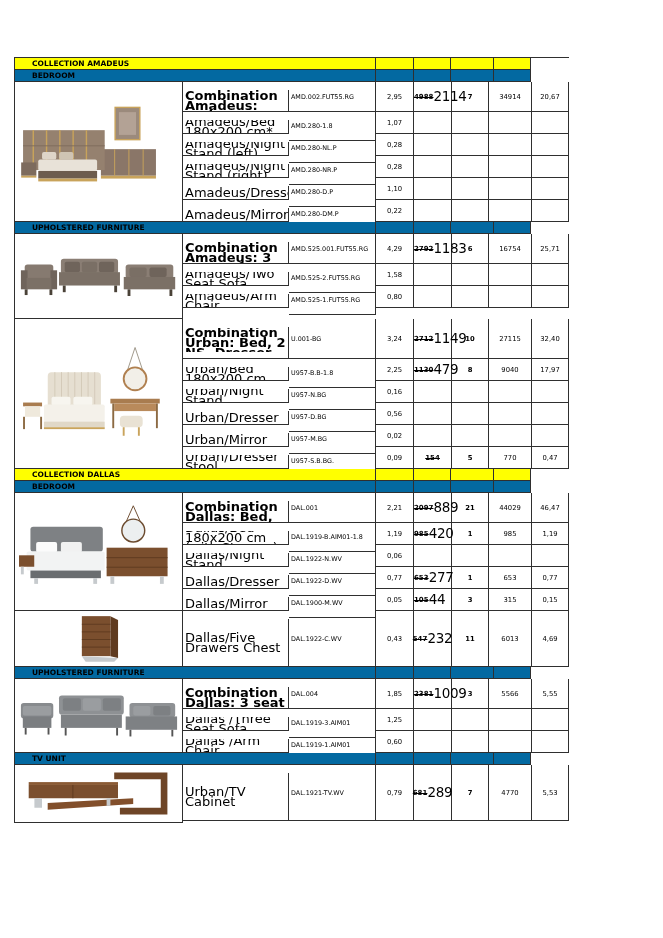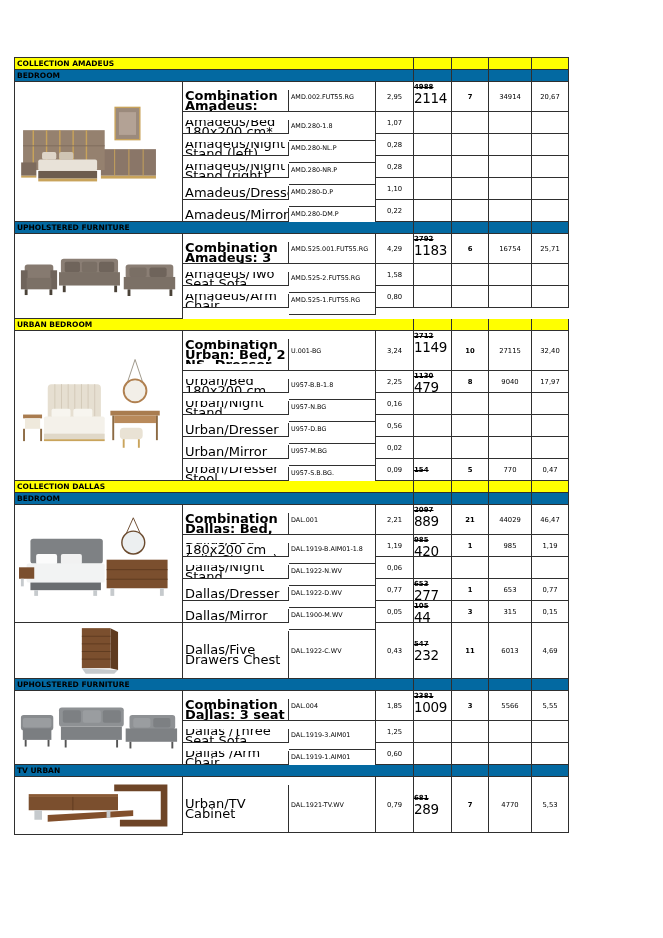--- a/index.html
+++ b/index.html
@@ -6,41 +6,41 @@
   body{
     width:663px;height:938px;background:#ffffff;position:relative;
     font-family:"DejaVu Sans","Liberation Sans",sans-serif;color:#000;
     -webkit-font-smoothing:antialiased;
   }
   .price-table{position:absolute;left:14px;top:57px;width:554px;
     border-top:1px solid #2f2f2f;border-left:1px solid #2f2f2f;}
   .cell{box-sizing:border-box;border-right:1px solid #2f2f2f;border-bottom:1px solid #2f2f2f;}
   
   .hdr-row{display:flex;height:12px;}
-  .hdr-main{width:399px;font-size:7.5px;font-weight:bold;line-height:11px;padding:0 2px;white-space:nowrap;overflow:hidden;}
+  .hdr-main{width:361px;font-size:7.5px;font-weight:bold;line-height:11px;padding:0 17px;white-space:nowrap;overflow:hidden;}
   .hdr-sub{height:12px;}
   .hs-price{width:38px;} .hs-qty{width:37px;} .hs-total{width:43px;} .hs-pct{width:37px;}
   .collection .hdr-main,.collection .hdr-sub{background:#ffff00;}
   .category  .hdr-main,.category  .hdr-sub{background:#0369a1;}
   
   .block{display:flex;}
   .img-cell{width:168px;display:flex;align-items:center;justify-content:center;overflow:hidden;background:#fff;}
   .rows{display:flex;flex-direction:column;width:386px;}
   .prow{display:flex;height:22px;}
   .prow.combo{height:30px;}
   .prow.clip{height:40px;}
   .prow.tall{height:56px;}
   .c-desc{width:106px;font-size:13px;line-height:10px;padding:1px 2px;display:flex;align-items:center;overflow:hidden;margin-top:8px;}
   .combo .c-desc{font-weight:bold;align-items:flex-start;}
   .clip .c-desc{align-items:flex-start;}
   .clip .c-desc span{display:block;max-height:24px;overflow:hidden;}
   .c-desc span{display:block;}
   .c-sku{width:87px;font-size:6.4px;padding:14px 2px;display:flex;align-items:center;overflow:hidden;}
   .c-vol{width:38px;font-size:6.8px;display:flex;align-items:center;justify-content:center;}
-  .c-price{width:38px;display:flex;flex-direction:column;align-items:flex-start;justify-content:flex-start;overflow:visible;}
+  .c-price{width:38px;display:flex;flex-direction:row;align-items:center;justify-content:flex-start;overflow:visible;}
   .c-price .old{font-size:7px;font-weight:bold;text-decoration:line-through;line-height:9px;margin-top:1px;white-space:nowrap;}
   .c-price .new{font-size:13.5px;line-height:13px;white-space:nowrap;letter-spacing:-0.3px;}
   .c-price.only-old{justify-content:center;}
   .tall .c-price{justify-content:center;}
   .c-qty{width:37px;font-size:6.8px;font-weight:bold;display:flex;align-items:center;justify-content:center;}
   .c-total{width:43px;font-size:6.8px;display:flex;align-items:center;justify-content:center;}
   .c-pct{width:37px;font-size:6.8px;display:flex;align-items:center;justify-content:center;}
 </style>
 </head>
 <body>
@@ -255,27 +255,20 @@
       
       
     </div>
     <div class="cell c-qty"></div>
     <div class="cell c-total"></div>
     <div class="cell c-pct"></div>
   </div>
 </div>
   </div>
 
-  <div class="hdr-row collection">
-    <div class="cell hdr-main">URBAN BEDROOM</div>
-    <div class="cell hdr-sub hs-price"></div>
-    <div class="cell hdr-sub hs-qty"></div>
-    <div class="cell hdr-sub hs-total"></div>
-    <div class="cell hdr-sub hs-pct"></div>
-  </div>
 
   <div class="block">
     <div class="cell img-cell">
         <svg viewBox="0 0 168 118" width="160" height="112">
     <line x1="122" y1="10" x2="114" y2="34" stroke="#9c9486" stroke-width="1"></line>
           <line x1="122" y1="10" x2="130" y2="34" stroke="#9c9486" stroke-width="1"></line>
     <circle cx="122" cy="43" r="12" fill="#f2efe8" stroke="#b08050" stroke-width="2"></circle>
     <rect x="96" y="64" width="52" height="5" fill="#a97c4f"></rect>
     <rect x="100" y="69" width="44" height="8" fill="#b98a5b"></rect>
     <rect x="98" y="69" width="2" height="26" fill="#8c6a43"></rect>
@@ -614,21 +607,21 @@
       
     </div>
     <div class="cell c-qty"></div>
     <div class="cell c-total"></div>
     <div class="cell c-pct"></div>
   </div>
 </div>
   </div>
 
   <div class="hdr-row category">
-    <div class="cell hdr-main">TV URBAN</div>
+    <div class="cell hdr-main">TV UNIT</div>
     <div class="cell hdr-sub hs-price"></div>
     <div class="cell hdr-sub hs-qty"></div>
     <div class="cell hdr-sub hs-total"></div>
     <div class="cell hdr-sub hs-pct"></div>
   </div>
 
   <div class="block">
     <div class="cell img-cell">
         <svg viewBox="0 0 168 60" width="160" height="57">
     <rect x="10" y="18" width="94" height="3" fill="#8a5a35"></rect>

